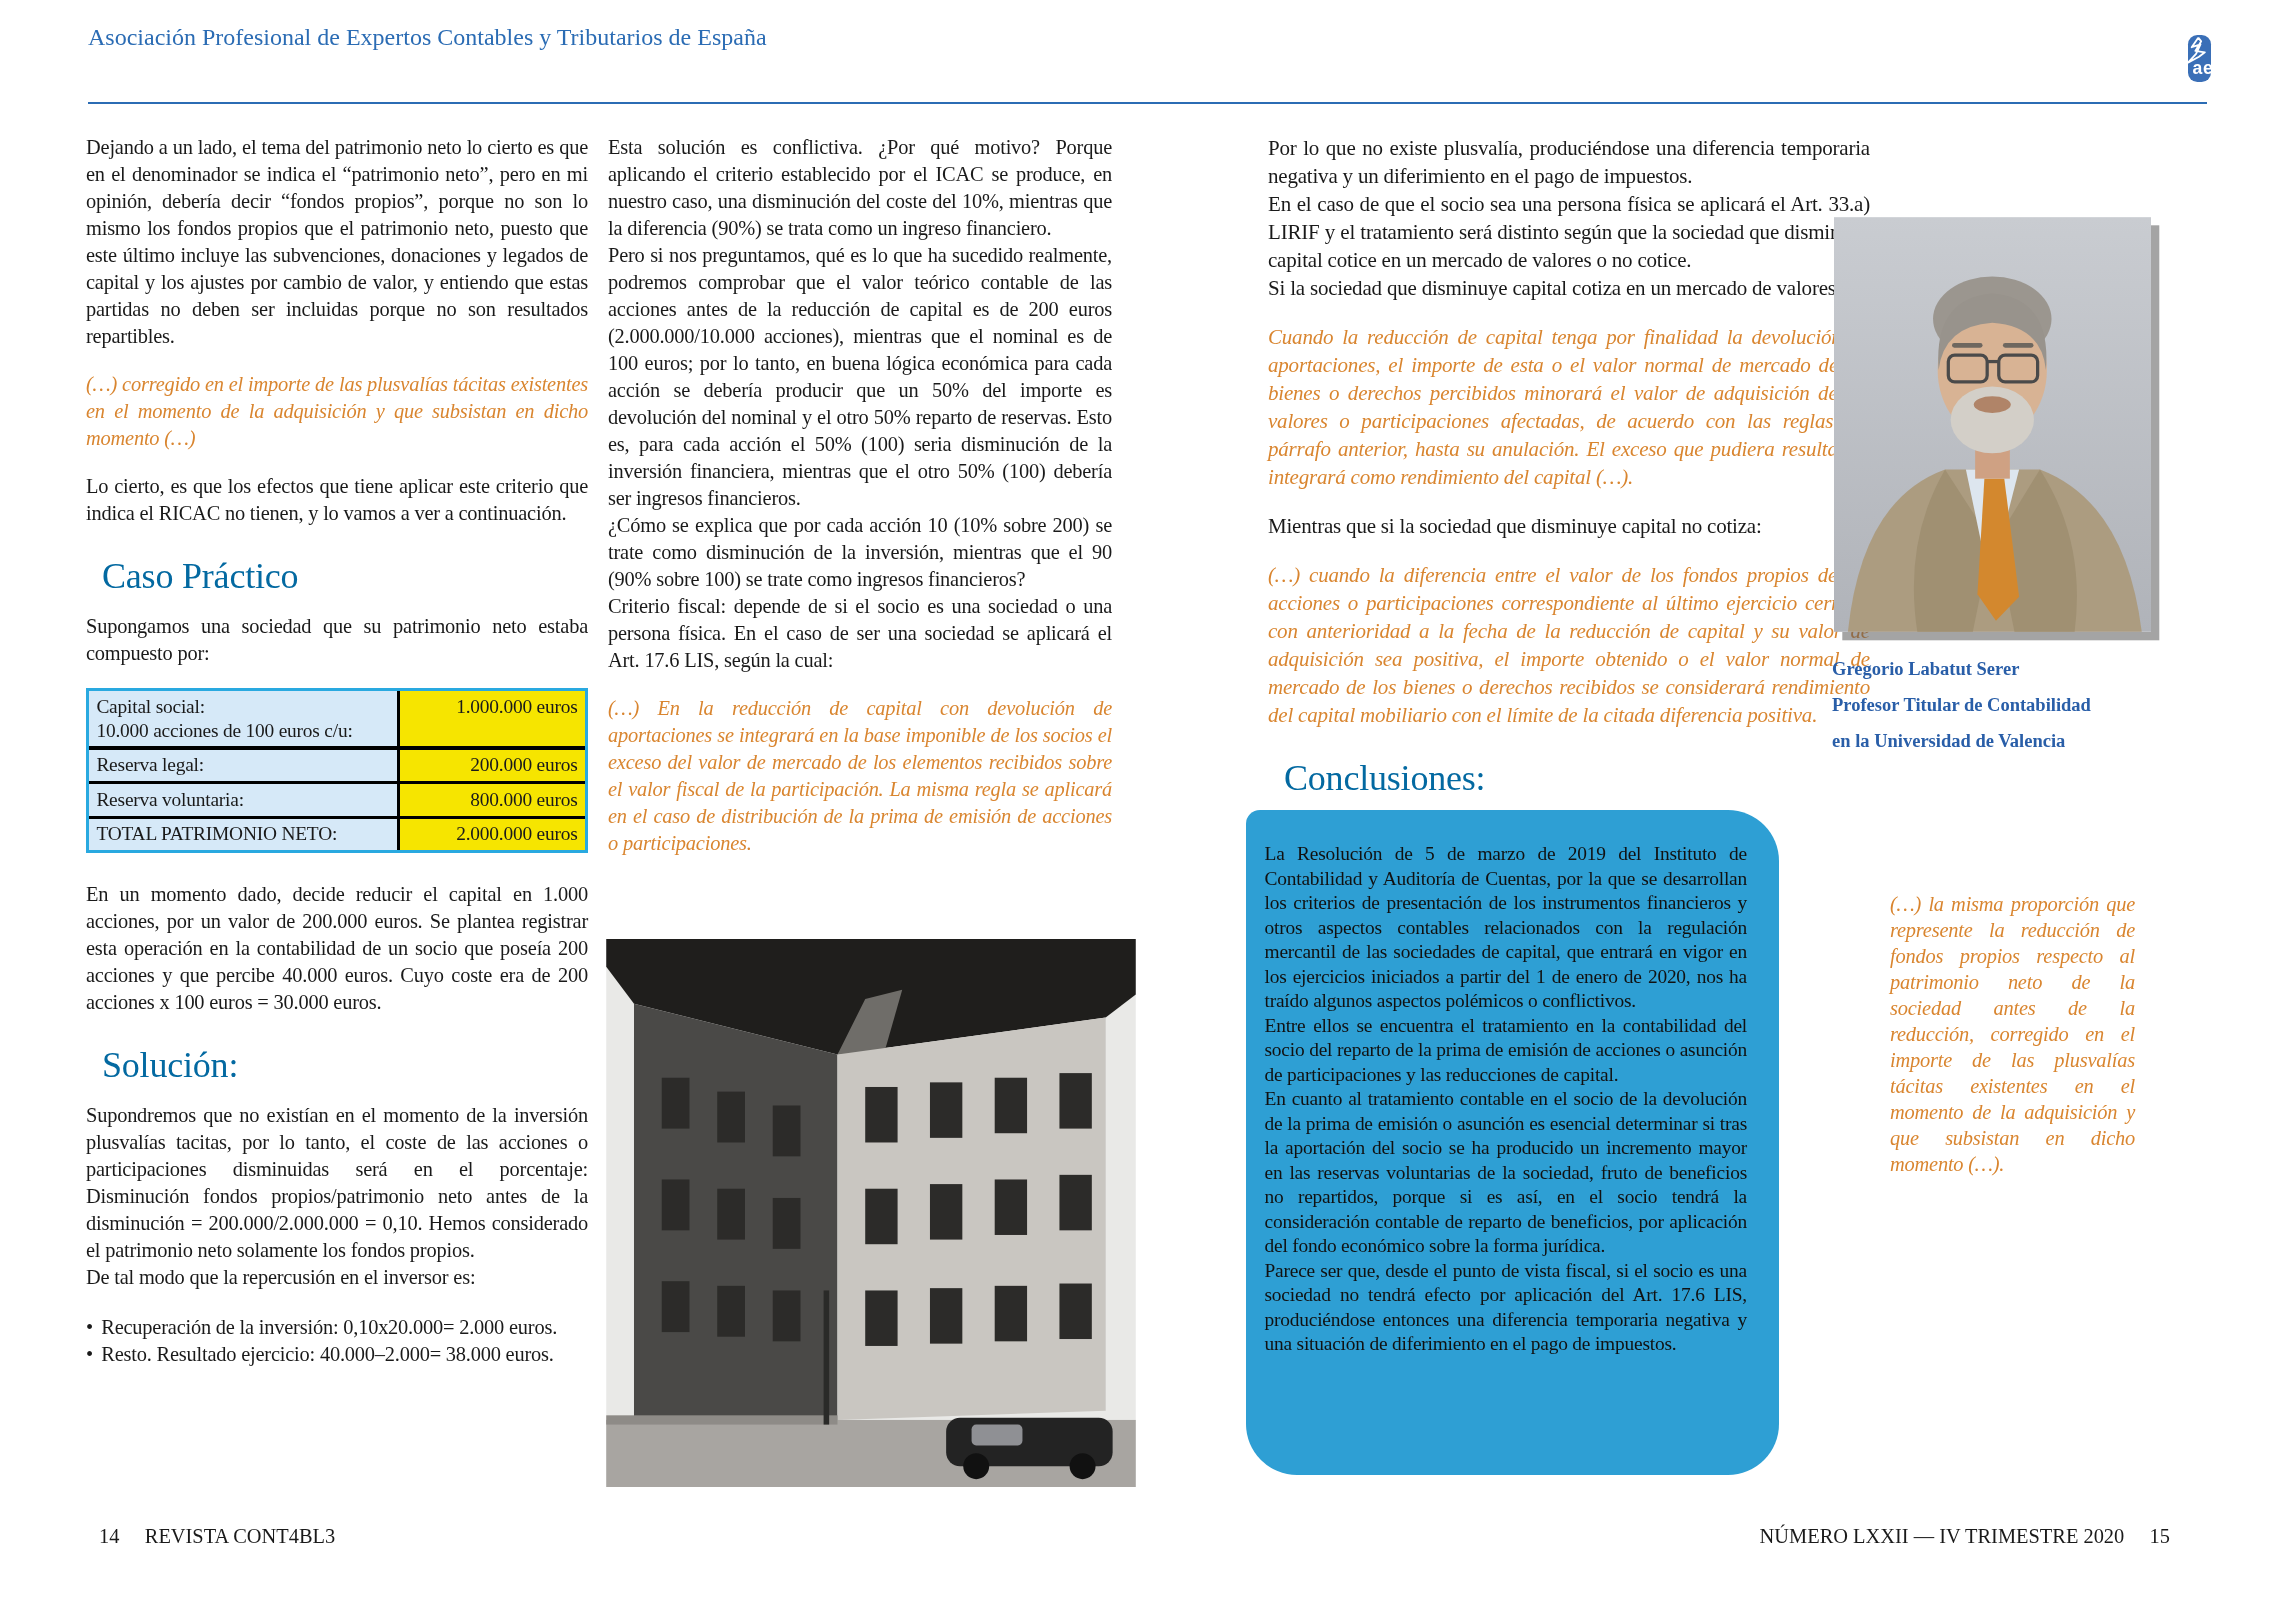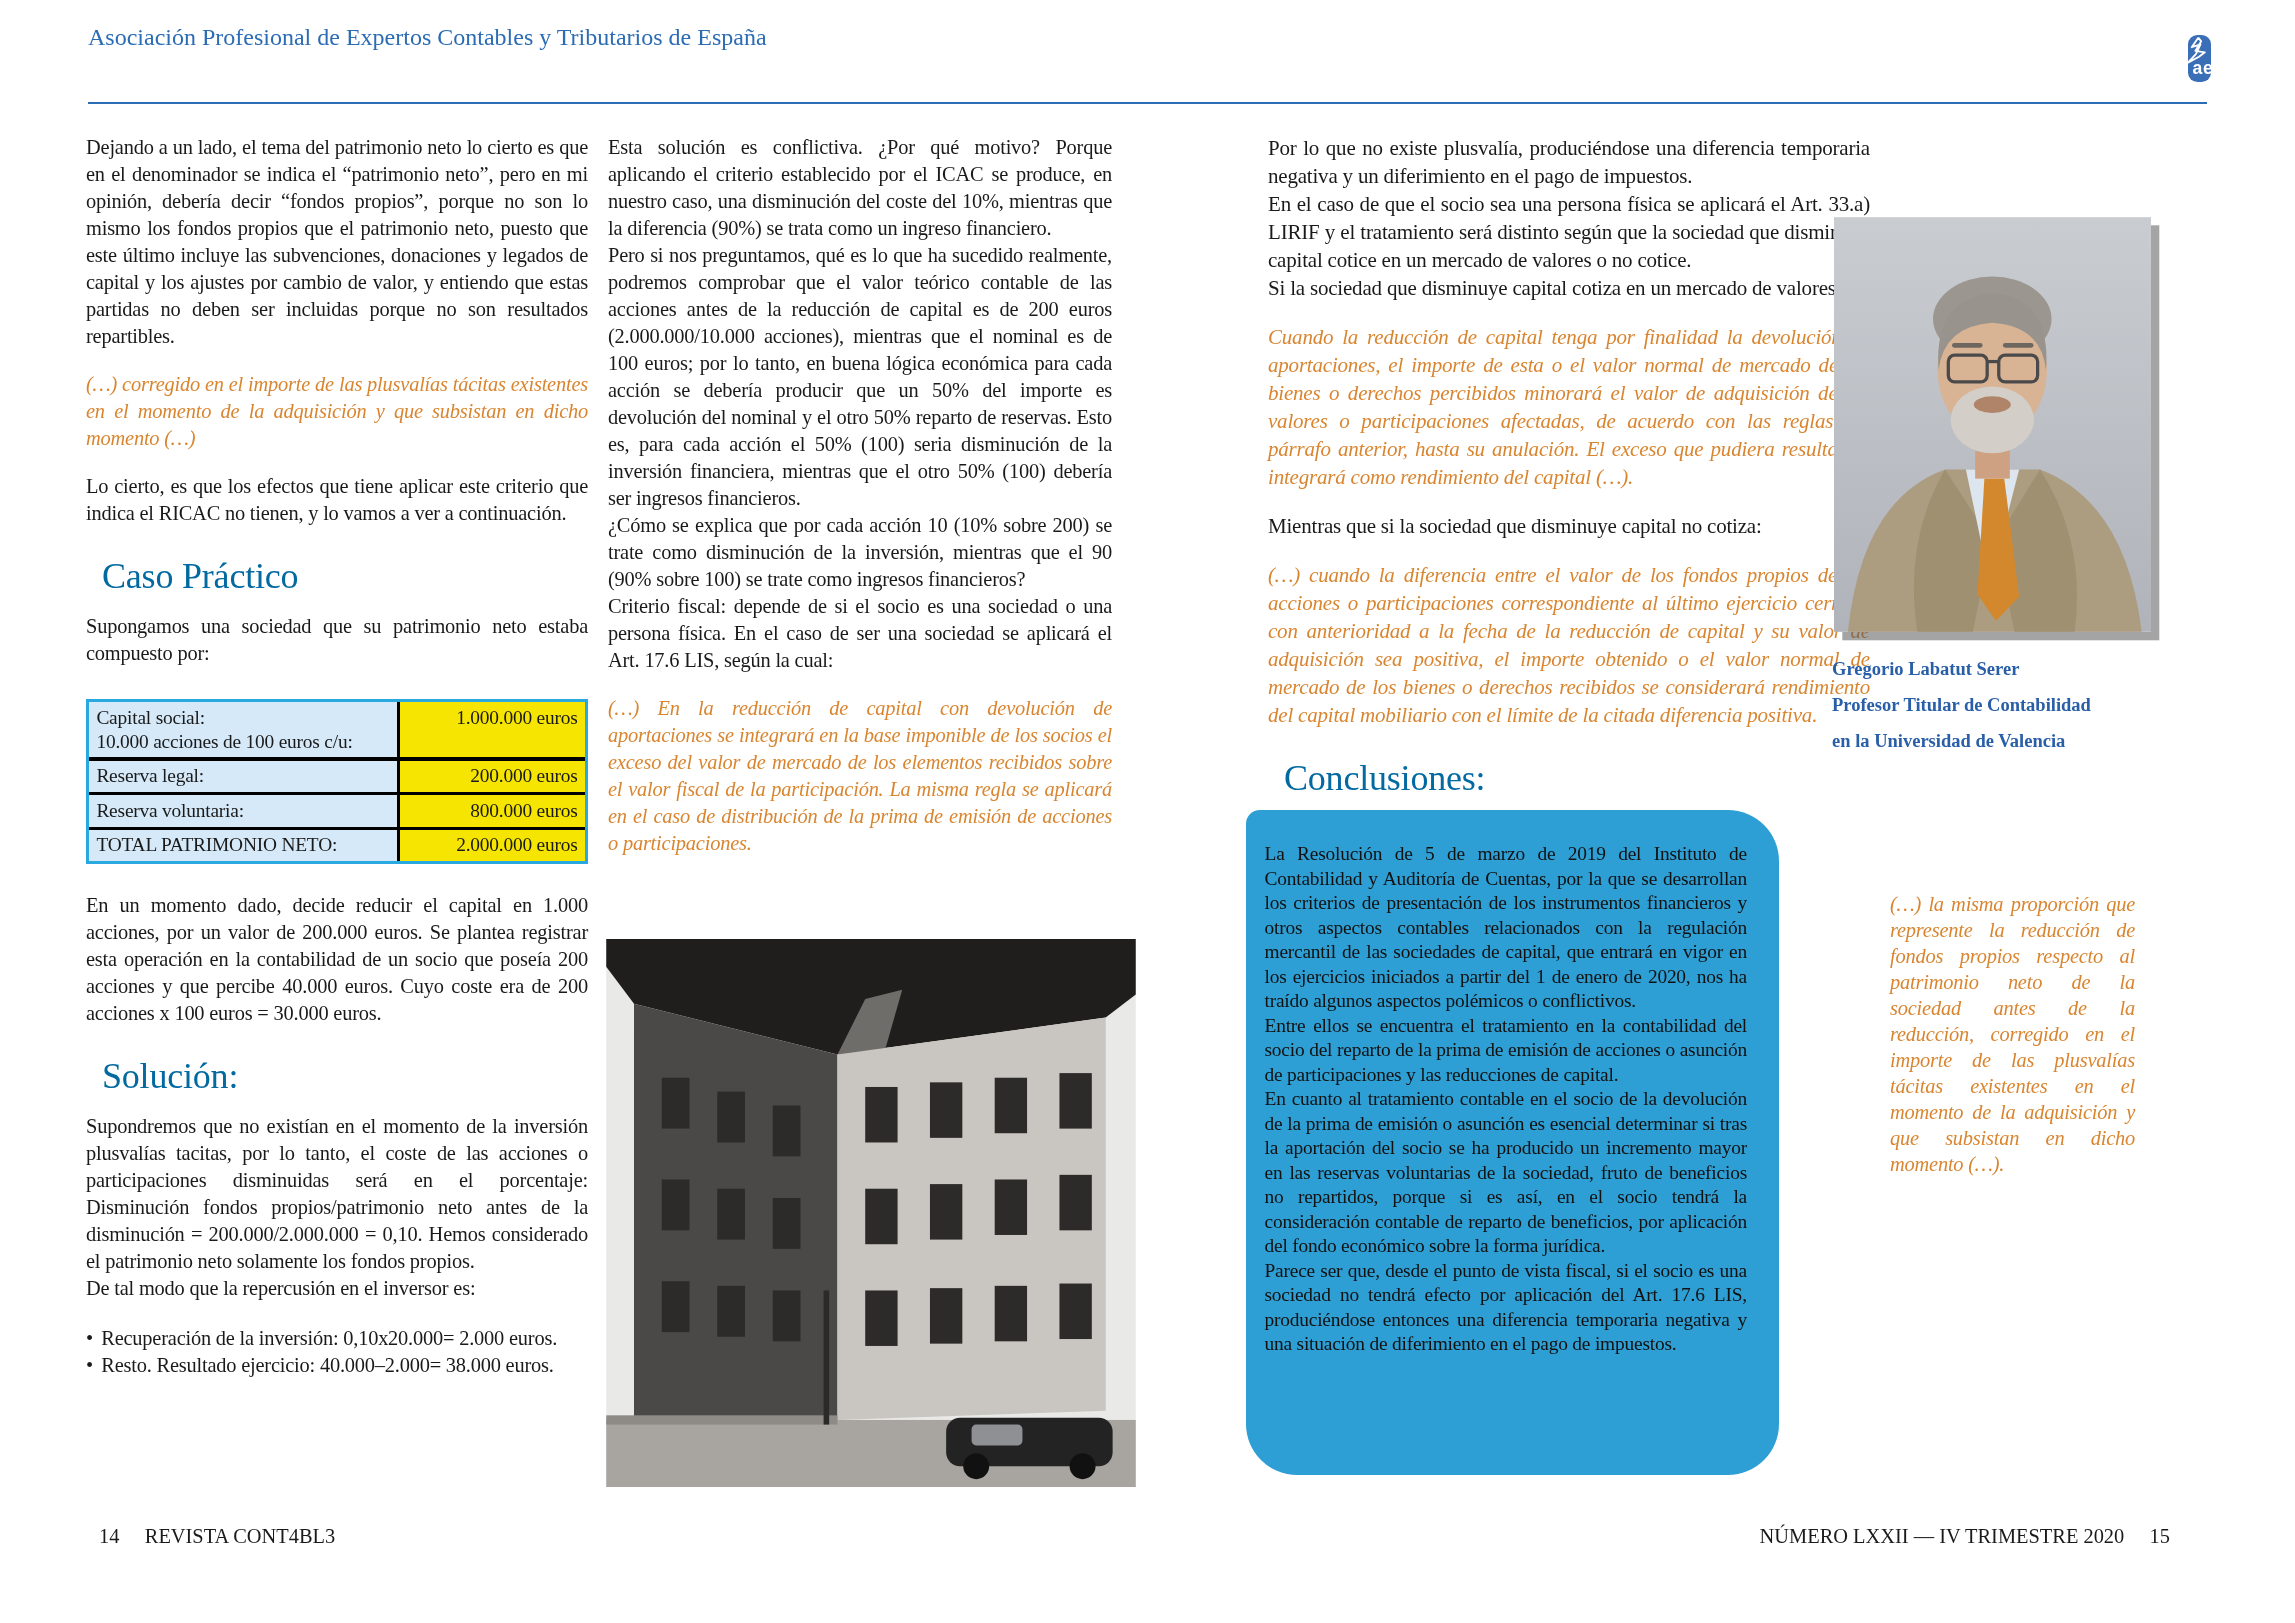--- a/index.html
+++ b/index.html
@@ -18,21 +18,21 @@
   .col{position:absolute;top:134px;text-align:justify;}
   .col1{left:86px;width:502px;font-size:20.4px;line-height:27px;letter-spacing:-0.2px;}
   .col2{left:608px;width:504px;font-size:20.4px;line-height:27px;letter-spacing:-0.2px;}
   .col3{left:1268px;width:602px;font-size:21px;line-height:28px;letter-spacing:-0.2px;}
   .col p{margin:0;}
   .gap45{margin-top:21px !important;}
   .gap60{margin-top:28px !important;}
   .quote{color:#d9852f;font-style:italic;}
   .heading{color:#0369a1;font-size:36px;line-height:42px;margin:16px;font-weight:normal;}
   
-  .ptable{margin-top:32px;border:3.7px solid #29a9e0;background:#000;display:grid;
+  .ptable{margin-top:21px;border:3.7px solid #29a9e0;background:#000;display:grid;
           grid-template-columns:1fr 185px;grid-row-gap:3.2px;font-size:19.4px;line-height:24px;}
   .ptable .cl{background:#d6e9f8;padding:3.7px 7.4px;white-space:pre-line;border-right:3.2px solid #000;}
   .ptable .cv{background:#f6e500;padding:3.7px 7.4px;text-align:right;}
   .bullets{margin-top:23px;}
   .bullet-line{display:flex;}
   .bullet-glyph{margin-right:8.3px;}
   
   .building{position:absolute;left:606px;top:939px;width:530px;height:548px;}
   
   .portrait{position:absolute;left:1834px;top:217px;width:317px;height:415px;

